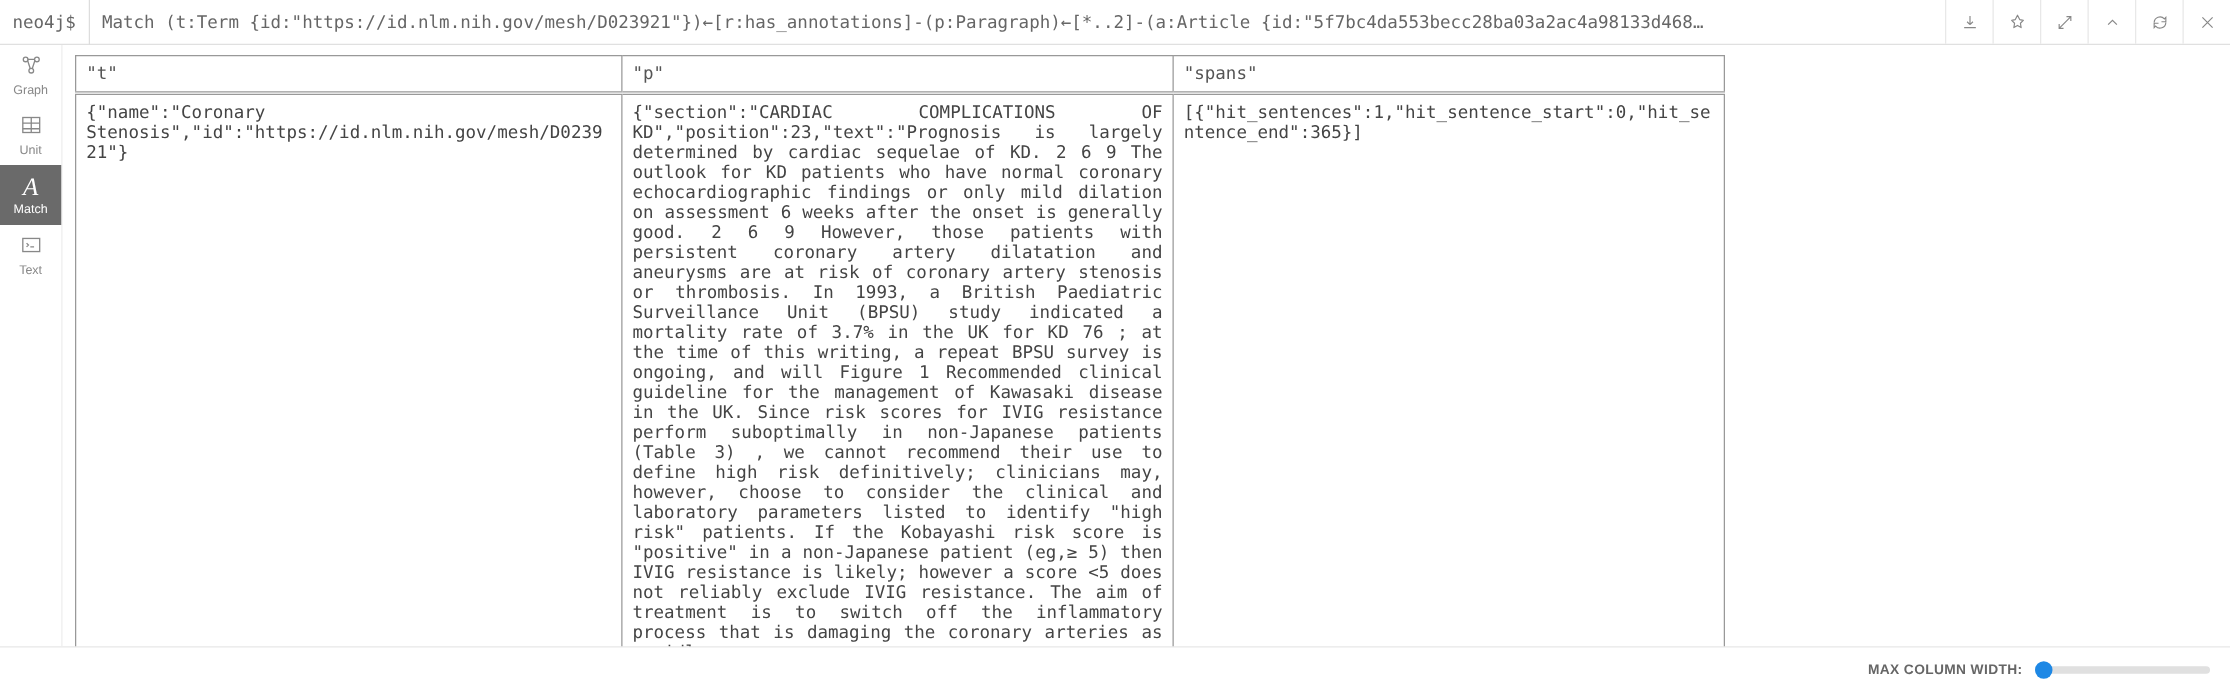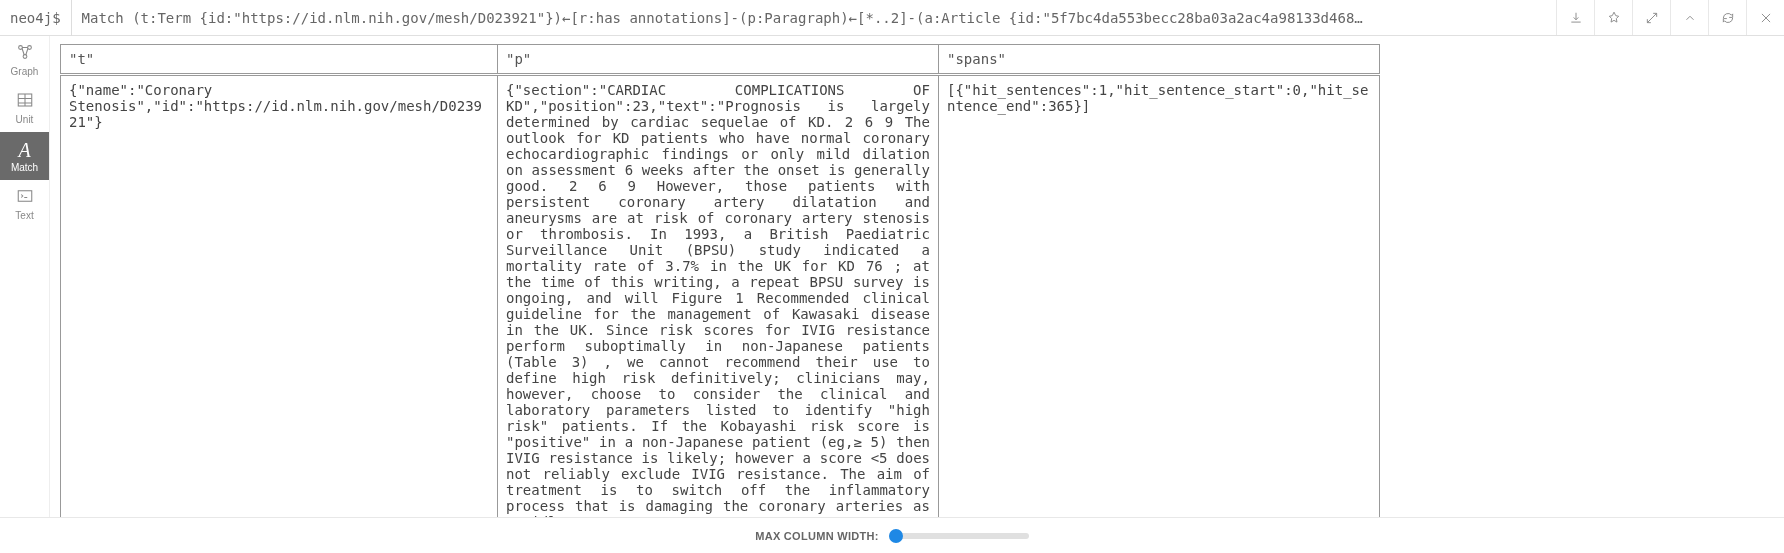--- a/index.html
+++ b/index.html
@@ -20,21 +20,21 @@
   .sb-item .sb-icon { font-size:16px; line-height:1; margin-bottom:2px; }
   .sb-item .sb-icon svg { width:18px; height:18px; stroke:currentColor; fill:none; stroke-width:1.4; }
   
   .result-area { flex:1; padding: 8px 10px 0 10px; overflow:hidden; }
   
   table.data { border-collapse: collapse; width: 1320px; font-family: "Consolas","Menlo",monospace; font-size: 14px; color:#444; table-layout: fixed; }
   table.data th, table.data td { border: 1px solid #999; padding: 6px 8px; text-align:left; vertical-align:top; word-wrap: break-word; }
   table.data th { border-bottom: 3px double #999; font-weight: normal; color:#555; }
   table.data td { height: 370px; overflow:hidden; }
   
-  .bottombar { height:36px; border-top:1px solid #e8e8e8; display:flex; align-items:center; justify-content:center; padding:0 16px; font-size:11px; color:#666; font-weight:600; letter-spacing:0.3px; }
+  .bottombar { height:36px; border-top:1px solid #e8e8e8; display:flex; align-items:center; justify-content:flex-end; padding:0 16px; font-size:11px; color:#666; font-weight:600; letter-spacing:0.3px; }
   .slider-wrap { display:flex; align-items:center; margin-left:10px; }
   .slider-track { width:140px; height:6px; background:#e0e0e0; border-radius:3px; position:relative; }
   .slider-thumb { width:14px; height:14px; background:#1e88e5; border-radius:50%; position:absolute; top:-4px; left:0; }
 </style>
 </head>
 <body>
 
 <div class="topbar">
   <div class="prompt">neo4j$</div>
   <div class="query">Match (t:Term {id:"https://id.nlm.nih.gov/mesh/D023921"})←[r:has_annotations]-(p:Paragraph)←[*..2]-(a:Article {id:"5f7bc4da553becc28ba03a2ac4a98133d468…</div>

